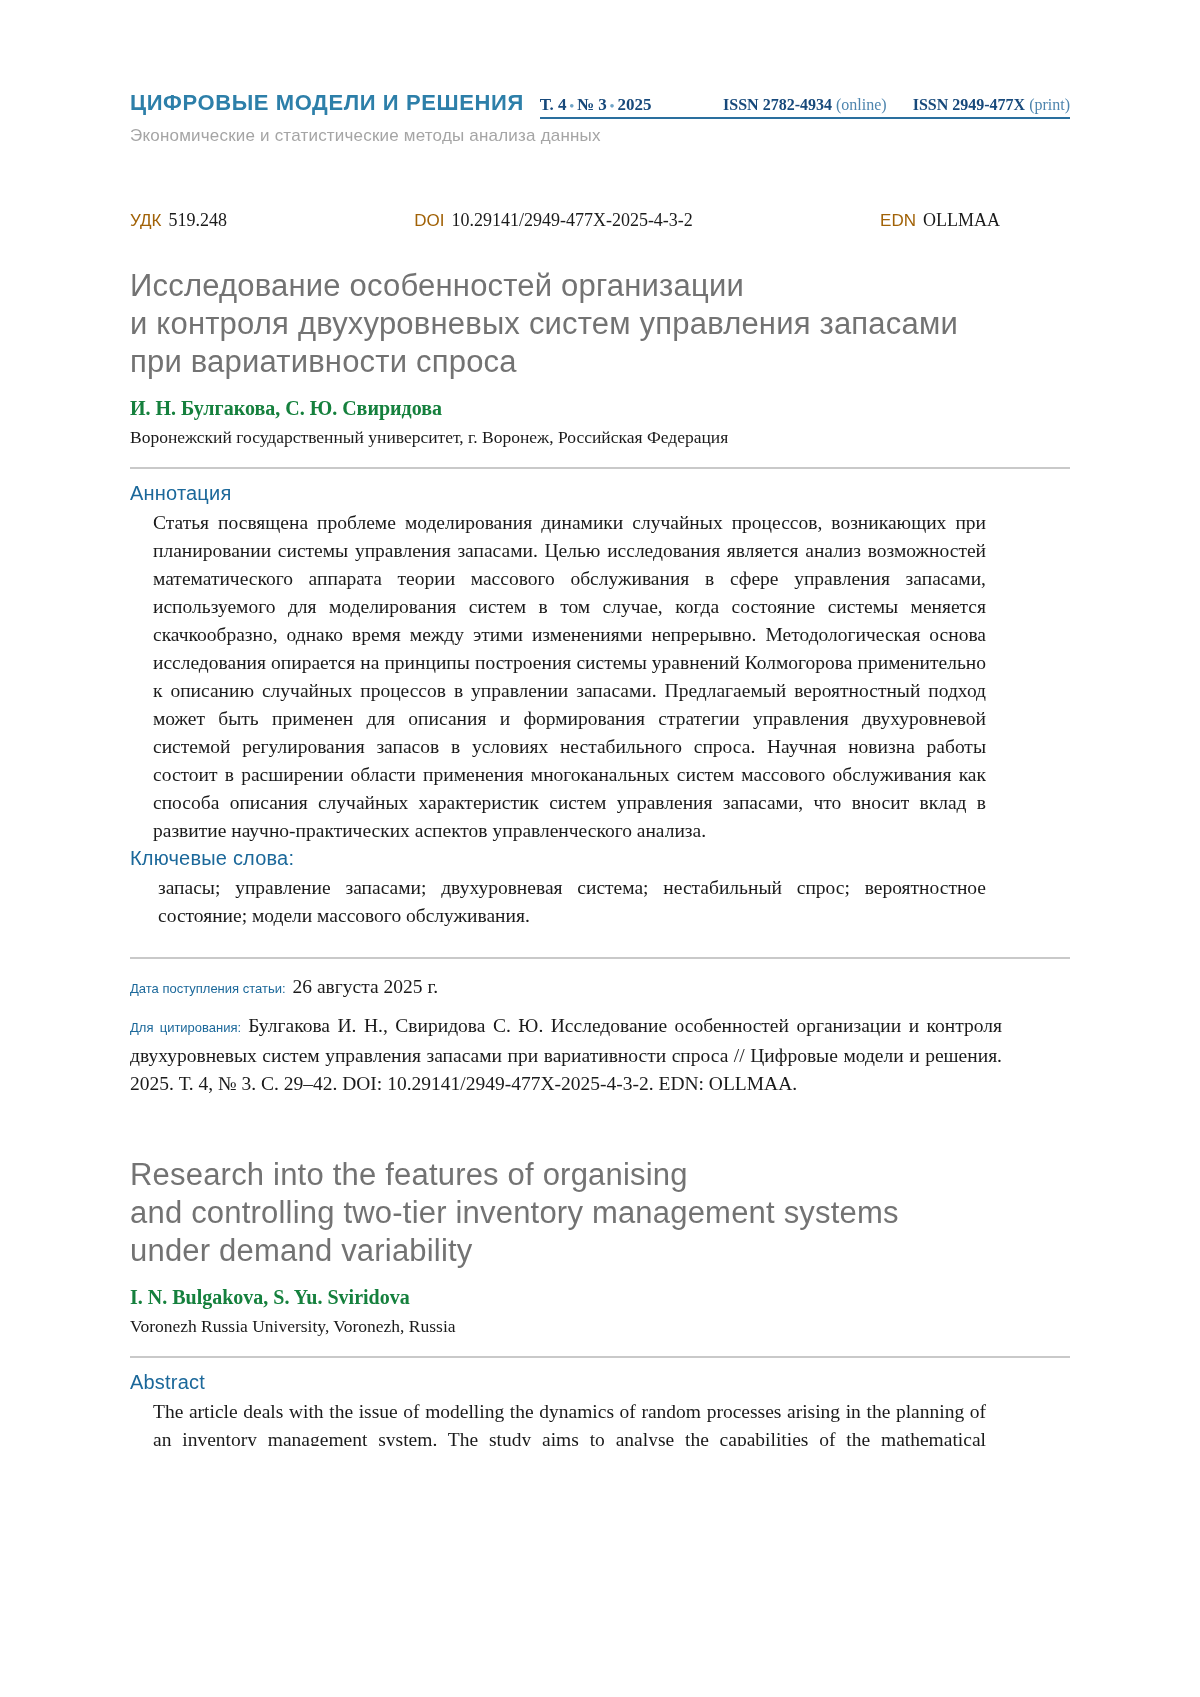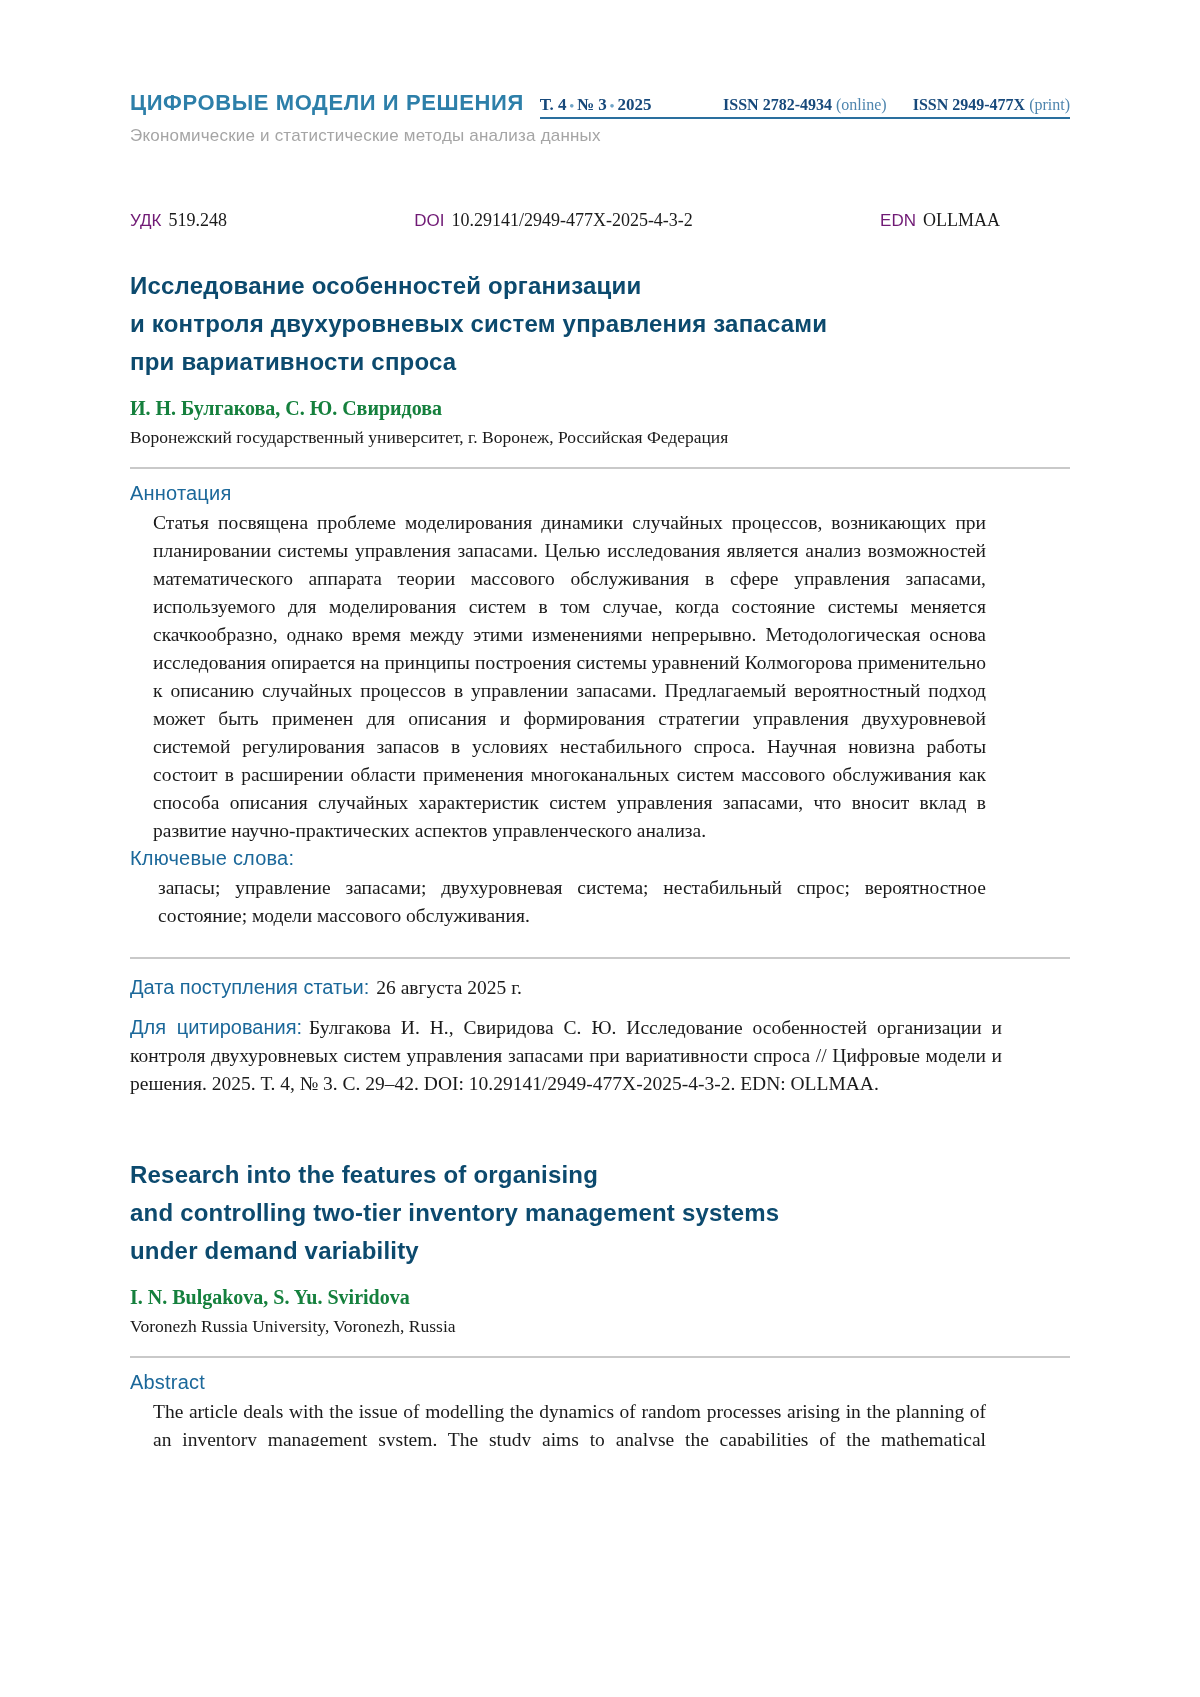--- a/index.html
+++ b/index.html
@@ -71,33 +71,33 @@
     margin-top: 64px;
     width: 870px;
     display: flex;
     justify-content: space-between;
     align-items: baseline;
     font-size: 18px;
   }
   .meta-label {
     font-family: "Liberation Sans", sans-serif;
     font-size: 17px;
-    color: #701a75;
+    color: #a16207;
     margin-right: 7px;
   }
   .meta-value { font-family: "Liberation Serif", serif; color: #1a1a1a; }
 
   
   .article-title {
     margin-top: 36px;
     font-family: "Liberation Sans", sans-serif;
-    font-weight: 700;
-    font-size: 24px;
+    font-weight: 400;
+    font-size: 31px;
     line-height: 38px;
-    color: #0c4a6e;
+    color: #737373;
     letter-spacing: 0.2px;
   }
   .authors {
     margin-top: 16px;
     font-weight: 700;
     font-size: 20px;
     color: #15803d;
   }
   .affiliation {
     margin-top: 7px;
@@ -126,21 +126,21 @@
     line-height: 28px;
     text-align: justify;
     color: #1a1a1a;
   }
   .indented { padding-left: 23px; padding-right: 16px; margin-top: 4px; }
   .keywords-para { padding-left: 28px; padding-right: 16px; margin-top: 4px; }
 
   .received-line { margin-top: 17px; font-size: 19.5px; }
   .inline-label {
     font-family: "Liberation Sans", sans-serif;
-    font-size: 20px;
+    font-size: 13px;
     color: #1b689a;
     margin-right: 7px;
   }
   .citation-para { margin-top: 14px; }
 
   .en-block .article-title { margin-top: 58px; }
 
   
   .page-number {
     margin-top: auto;

